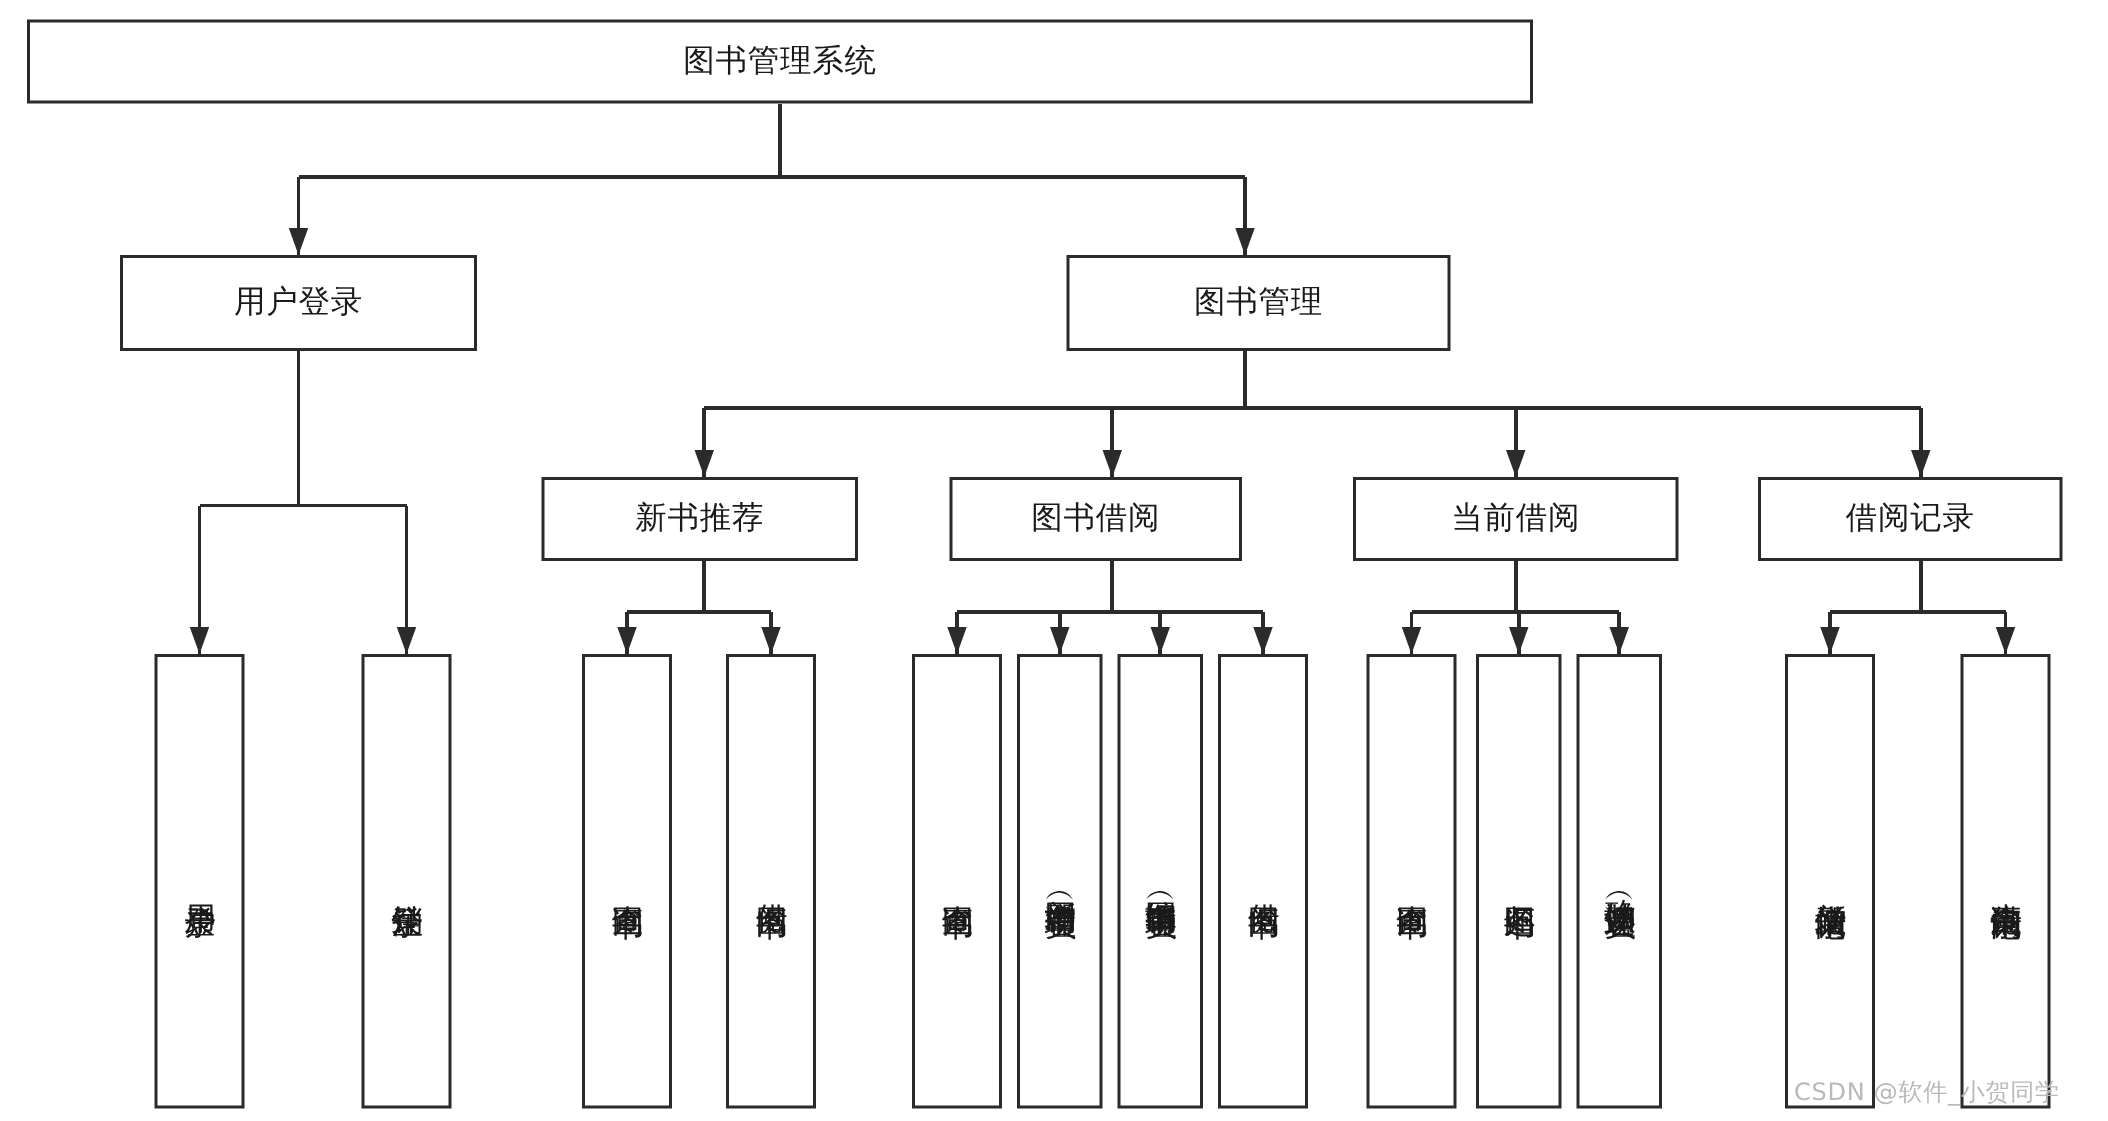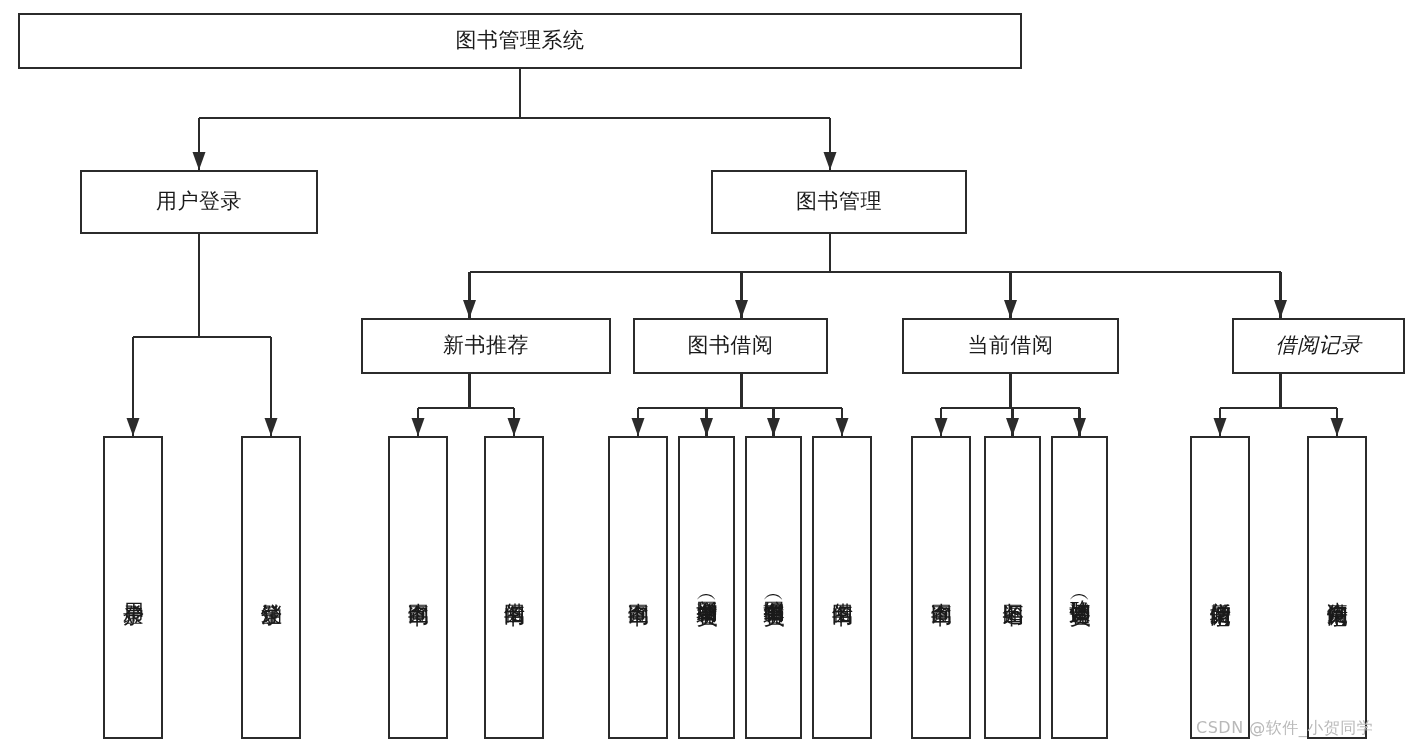--- a/index.html
+++ b/index.html
@@ -124,30 +124,30 @@
   <div id="nodes-layer">
       <div class="node horiz" style="left: 18px; top: 13px; width: 1004px; height: 56px; justify-content: center;">
         <span class="label">图书管理系统</span>
       </div>
       <div class="node horiz" style="left: 80px; top: 170px; width: 238px; height: 64px;">
         <span class="label">用户登录</span>
       </div>
       <div class="node horiz" style="left: 711px; top: 170px; width: 256px; height: 64px;">
         <span class="label">图书管理</span>
       </div>
-      <div class="node horiz" style="left: 361px; top: 318px; width: 250px; height: 56px;">
+      <div class="node horiz" style="left: 361px; top: 318px; width: 211px; height: 56px;">
         <span class="label">新书推荐</span>
       </div>
       <div class="node horiz" style="left: 633px; top: 318px; width: 195px; height: 56px;">
         <span class="label">图书借阅</span>
       </div>
       <div class="node horiz" style="left: 902px; top: 318px; width: 217px; height: 56px; text-align: right;">
         <span class="label">当前借阅</span>
       </div>
-      <div class="node horiz" style="left: 1232px; top: 318px; width: 173px; height: 56px; font-style: italic;">
+      <div class="node horiz" style="left: 1172px; top: 318px; width: 203px; height: 56px;">
         <span class="label">借阅记录</span>
       </div>
       <div class="node vert" style="left: 103px; top: 436px; width: 60px; height: 303px;">
         <span class="label">用户登录</span>
       </div>
       <div class="node vert" style="left: 241px; top: 436px; width: 60px; height: 303px;">
         <span class="label">注销登录</span>
       </div>
       <div class="node vert" style="left: 388px; top: 436px; width: 60px; height: 303px;">
         <span class="label">查询图书</span>

